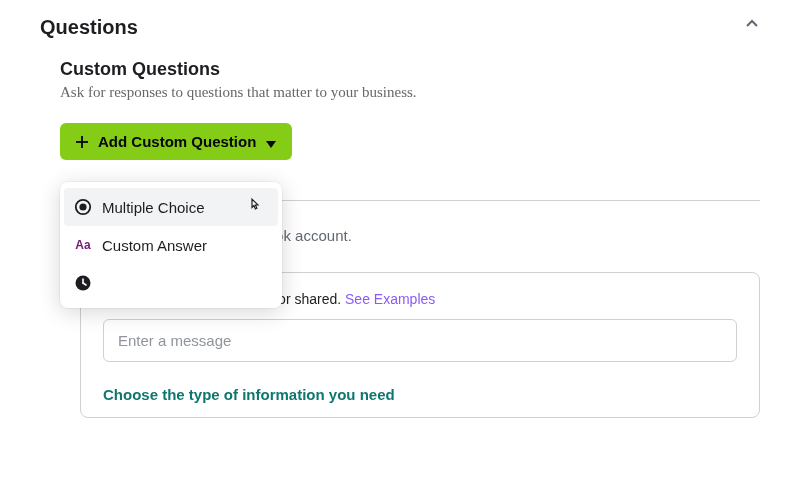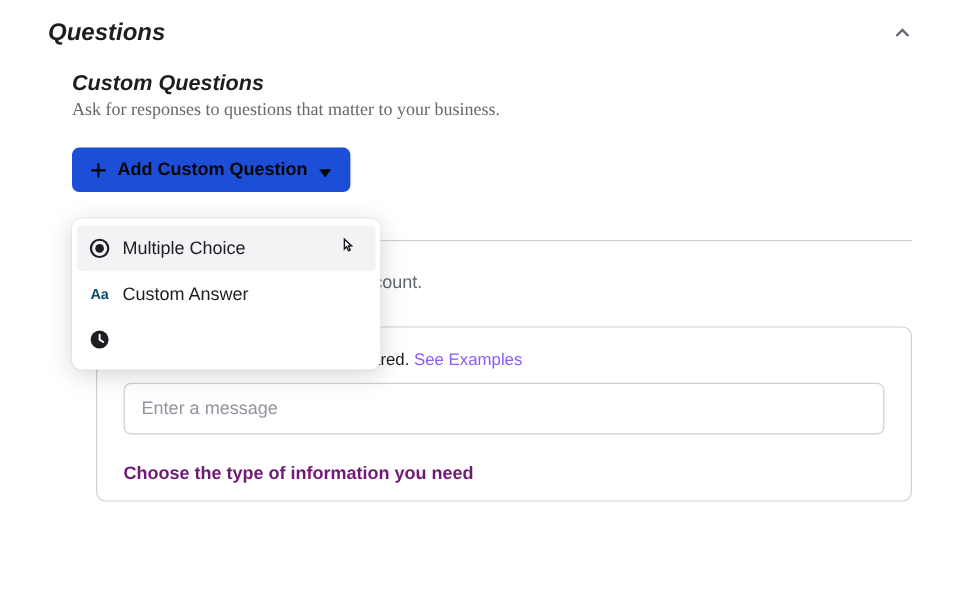--- a/index.html
+++ b/index.html
@@ -10,41 +10,40 @@
     color: #1c1e21;
     background: #fff;
     overflow: hidden;
   }
   .section {
     padding: 16px 40px 0 40px;
     position: relative;
   }
   .section-header {
     display: flex;
-    align-items: center;
+    align-items: flex-start;
     justify-content: space-between;
     margin-bottom: 20px;
-    font-style: italic;
   }
   .section-title {
     font-size: 20px;
     font-weight: 700;
   }
   .chevron { width: 16px; height: 16px; display: inline-flex; align-items: center; justify-content: center; color: #606770; }
 
   .subsection { padding-left: 20px; }
-  .sub-title { font-size: 18px; font-weight: 700; margin-bottom: 4px; font-style: italic; }
+  .sub-title { font-size: 18px; font-weight: 700; margin-bottom: 4px; }
   .sub-desc { font-size: 15px; color: #65676b; margin-bottom: 22px; font-family: Liberation Serif, serif; }
 
   .add-btn {
     display: inline-flex;
     align-items: flex-end;
     gap: 8px;
     padding: 10px 14px;
-    background: #1d4ed8;
+    background: #84cc16;
     border: none;
     border-radius: 6px;
     font-size: 15px;
     font-weight: 600;
     color: #050505;
     cursor: pointer;
     margin-bottom: 12px;
   }
 
   .plus-icon { width:16px; height:16px; display:inline-flex; align-items:center; justify-content:center; }
@@ -53,38 +52,38 @@
   .divider {
     border: none;
     border-top: 1px solid #ced0d4;
     margin: 28px 0 26px 0;
   }
 
   .dropdown {
     position: absolute;
     top: 182px;
     left: 60px;
-    width: 257px;
+    width: 222px;
     background: #fff;
     border-radius: 8px;
     box-shadow: 0 4px 22px rgba(0,0,0,0.16), 0 0 0 1px rgba(0,0,0,0.04);
     padding: 6px 0;
     z-index: 10;
   }
   .dropdown-item {
     display: flex;
     align-items: center;
     gap: 10px;
     padding: 10px 14px;
     font-size: 15px;
     color: #1c1e21;
     cursor: pointer;
   }
   .dropdown-item.hovered { background: #f2f3f5; border-radius: 4px; margin: 0 4px; padding: 10px 10px; }
-  .dropdown-item .opt-icon { width:18px; height:18px; display:inline-flex; align-items:center; justify-content:center; color:#0c4a6e; }
+  .dropdown-item .opt-icon { width:18px; height:18px; display:inline-flex; align-items:center; justify-content:center; color:#701a75; }
   .pointer-cursor {
     position: absolute;
     right: 14px;
     top: 9px;
     width: 18px; height: 18px;
     color: #1c1e21;
   }
 
   .prefill-text {
     font-size: 15px;
@@ -115,21 +114,21 @@
     font-size: 15px;
     color: #1c1e21;
     outline: none;
   }
   .msg-input::placeholder { color: #90949c; }
 
   .choose-label {
     margin-top: 24px;
     font-size: 15px;
     font-weight: 700;
-    color: #701a75;
+    color: #0f766e;
     margin-bottom: 14px;
   }
 </style>
 </head>
 <body>
 
 <div class="section">
 
   <div class="section-header">
     <div class="section-title">Questions</div>

